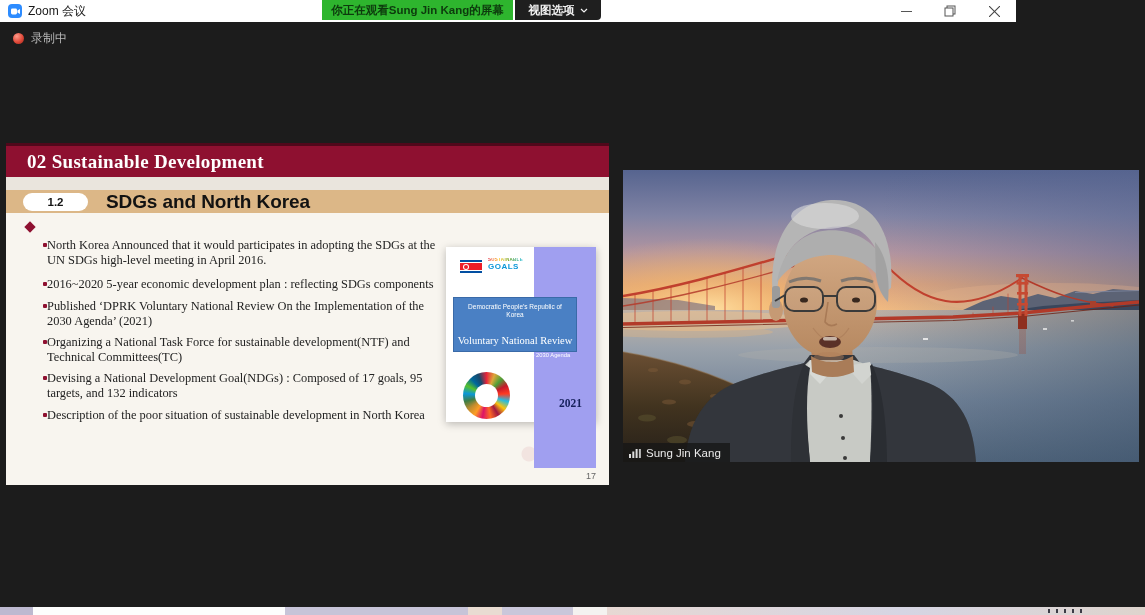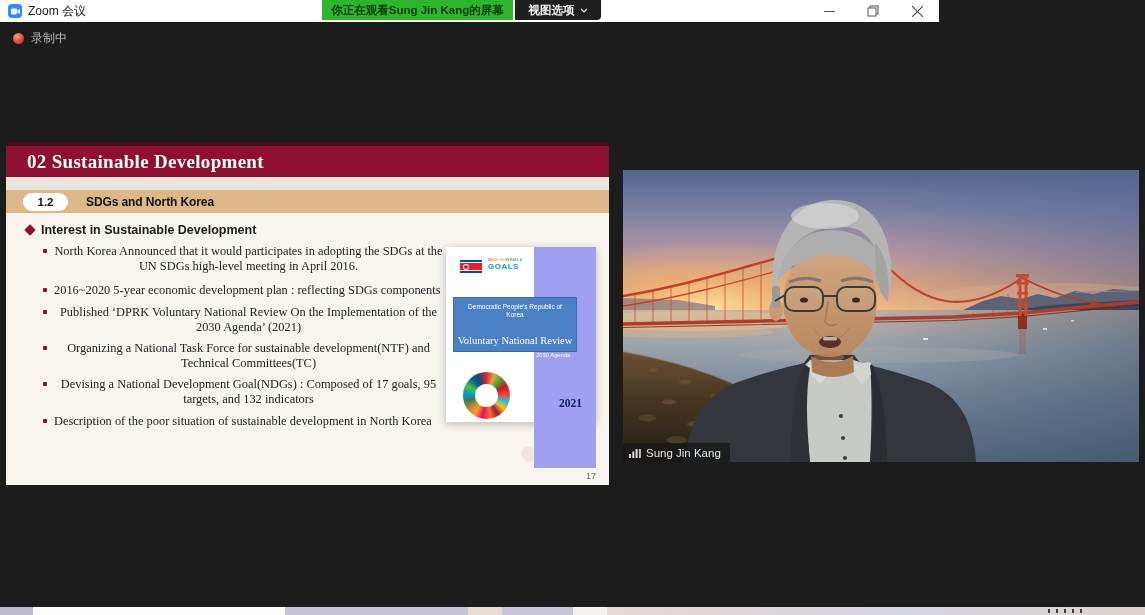--- a/index.html
+++ b/index.html
@@ -1,20 +1,20 @@
 <!DOCTYPE html>
 <html><head>
 <meta charset="utf-8">
 <style>
   html,body{margin:0;padding:0;background:#1b1b1b;}
   #app{position:relative;width:1145px;height:615px;background:#1c1c1c;overflow:hidden;
        font-family:"Liberation Sans",sans-serif;}
 
   
-  .titlebar{position:absolute;left:0;top:0;width:939px;height:22px;background:#ffffff;}
+  .titlebar{position:absolute;left:0;top:0;width:1016px;height:22px;background:#ffffff;}
   .tb-left{position:absolute;left:8px;top:0;height:22px;display:flex;align-items:center;gap:6px;}
   .zoom-ico{width:14px;height:14px;border-radius:4px;background:#2D8CFF;display:flex;align-items:center;justify-content:center;}
   .tb-title{font-size:12px;color:#1a1a1a;}
   .share-banner{position:absolute;left:322px;top:0;width:191px;height:20px;background:#2eb52e;
       display:flex;align-items:center;justify-content:center;font-size:11.5px;font-weight:bold;color:#0d3a0d;}
   .view-btn{position:absolute;left:515px;top:0;width:86px;height:20px;background:#1f1f1f;border-radius:0 0 4px 0;
       display:flex;align-items:center;justify-content:center;gap:5px;font-size:11.5px;font-weight:bold;color:#f2f2f2;cursor:pointer;}
   .winctrl{position:absolute;right:0;top:0;height:22px;display:flex;}
   .winctrl .wbtn{width:44px;height:22px;display:flex;align-items:center;justify-content:center;}
 
@@ -24,32 +24,32 @@
       background:radial-gradient(circle at 35% 30%, #ff9a8a, #e04a3a 55%, #9c2418);}
   .rec-txt{font-size:12px;color:#b9b9b9;}
 
   
   .slide{position:absolute;left:6px;top:143px;width:603px;height:342px;background:#f8f5ef;overflow:hidden;}
   .sl-head{position:relative;height:34px;background:#8e1030;border-top:3px solid #50081b;box-sizing:border-box;
       display:flex;align-items:center;padding-left:21px;}
   .sl-head-txt{font-family:"Liberation Serif",serif;font-weight:bold;font-size:19px;color:#ffffff;letter-spacing:.3px;}
   .sl-strip{height:13px;background:#eae5dd;}
   .sl-sec{height:23px;background:#dcb787;display:flex;align-items:center;}
-  .sec-pill{margin-left:17px;width:45px;height:18px;border-radius:9px;background:#ffffff;
+  .sec-pill{margin-left:17px;width:65px;height:18px;border-radius:9px;background:#ffffff;
       display:flex;align-items:center;justify-content:center;font-size:11.5px;font-weight:bold;color:#141414;}
-  .sec-title{margin-left:18px;font-size:12px;font-weight:bold;color:#121212;letter-spacing:-.1px;}
+  .sec-title{margin-left:18px;font-size:19px;font-weight:bold;color:#121212;letter-spacing:-.1px;}
   .sl-body{position:relative;padding:5px 0 0 20px;}
   .wm{position:absolute;right:-10px;top:20px;width:200px;height:260px;opacity:.10;pointer-events:none;
       background:radial-gradient(circle at 70% 30%, #c05a6a 0 8px, transparent 9px),
                  radial-gradient(circle at 40% 55%, #c05a6a 0 14px, transparent 15px),
                  radial-gradient(circle at 80% 75%, #c05a6a 0 10px, transparent 11px),
                  radial-gradient(circle at 55% 85%, #c05a6a 0 7px, transparent 8px);}
   .blk{display:flex;width:414px;}
   .blk.h{margin-top:8px;align-items:center;gap:7px;}
-  .blk.b{margin-top:7px;padding-left:17px;width:400px;gap:7px;text-align:center;}
+  .blk.b{margin-top:7px;padding-left:17px;width:400px;}
   .dia{width:8px;height:8px;background:#8e1030;transform:rotate(45deg);flex:0 0 8px;}
   .htxt{font-size:12.5px;font-weight:bold;color:#1c1c1c;}
   .dot{width:4px;height:4px;border-radius:1px;background:#8e1030;flex:0 0 4px;margin-top:5px;}
   .btxt{font-family:"Liberation Serif",serif;font-size:12.4px;line-height:1.18;color:#222222;}
   .pageno{position:absolute;right:13px;bottom:4px;font-size:9px;color:#666;}
 
   
   .cover{position:absolute;left:440px;top:104px;width:150px;height:175px;background:#ffffff;
       box-shadow:0 2px 8px rgba(0,0,0,.25);}
   .cov-purple{position:absolute;right:0;top:0;width:62px;height:221px;background:#a09ff0;}
@@ -138,21 +138,20 @@
     <div class="sl-strip"></div>
     <div class="sl-sec">
       <div class="sec-pill">1.2</div>
       <span class="sec-title">SDGs and North Korea</span>
     </div>
     <div class="sl-body">
       <div class="wm"></div>
 
       <div class="blk h" style="margin-top:5px;">
         <span class="dia"></span>
-        <span class="htxt">Interest in Sustainable Development</span>
       </div>
       <div class="blk b">
         <span class="dot"></span>
         <span class="btxt">North Korea Announced that it would participates in adopting the SDGs at the UN SDGs high-level meeting in April 2016.</span>
       </div>
       <div class="blk b" style="margin-top:10px;">
         <span class="dot"></span>
         <span class="btxt">2016~2020 5-year economic development plan : reflecting SDGs components</span>
       </div>
       <div class="blk b">

